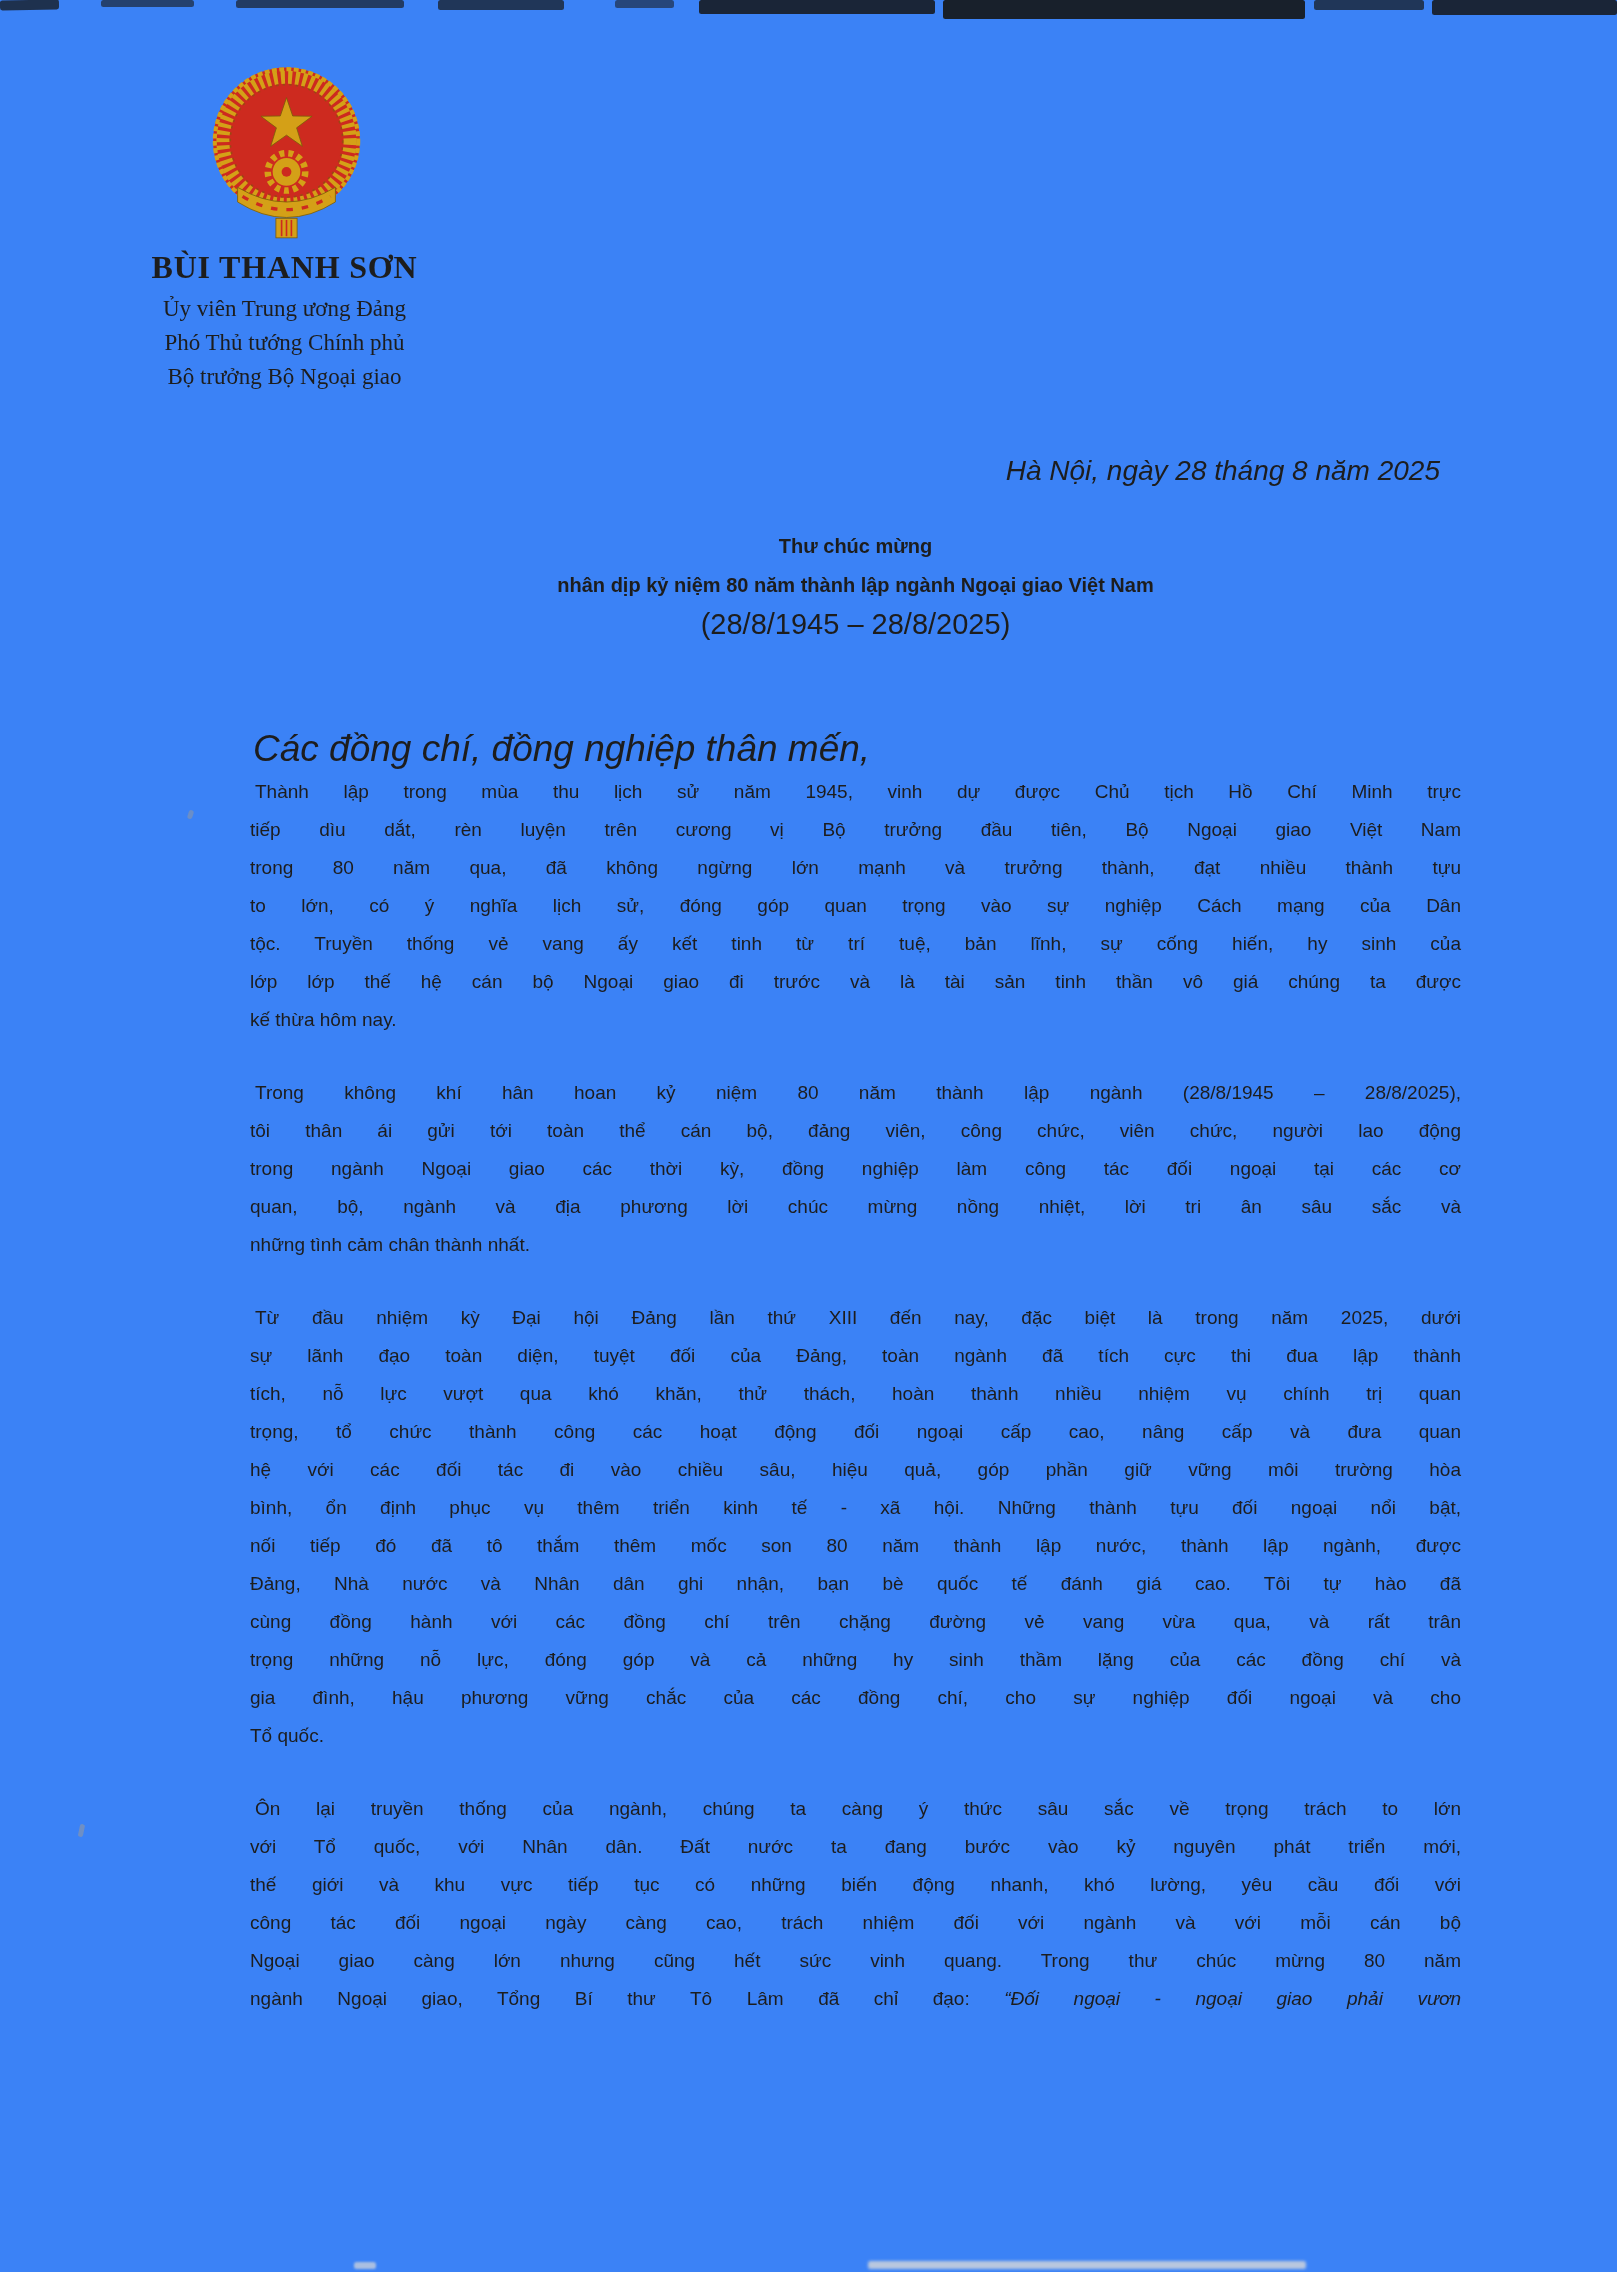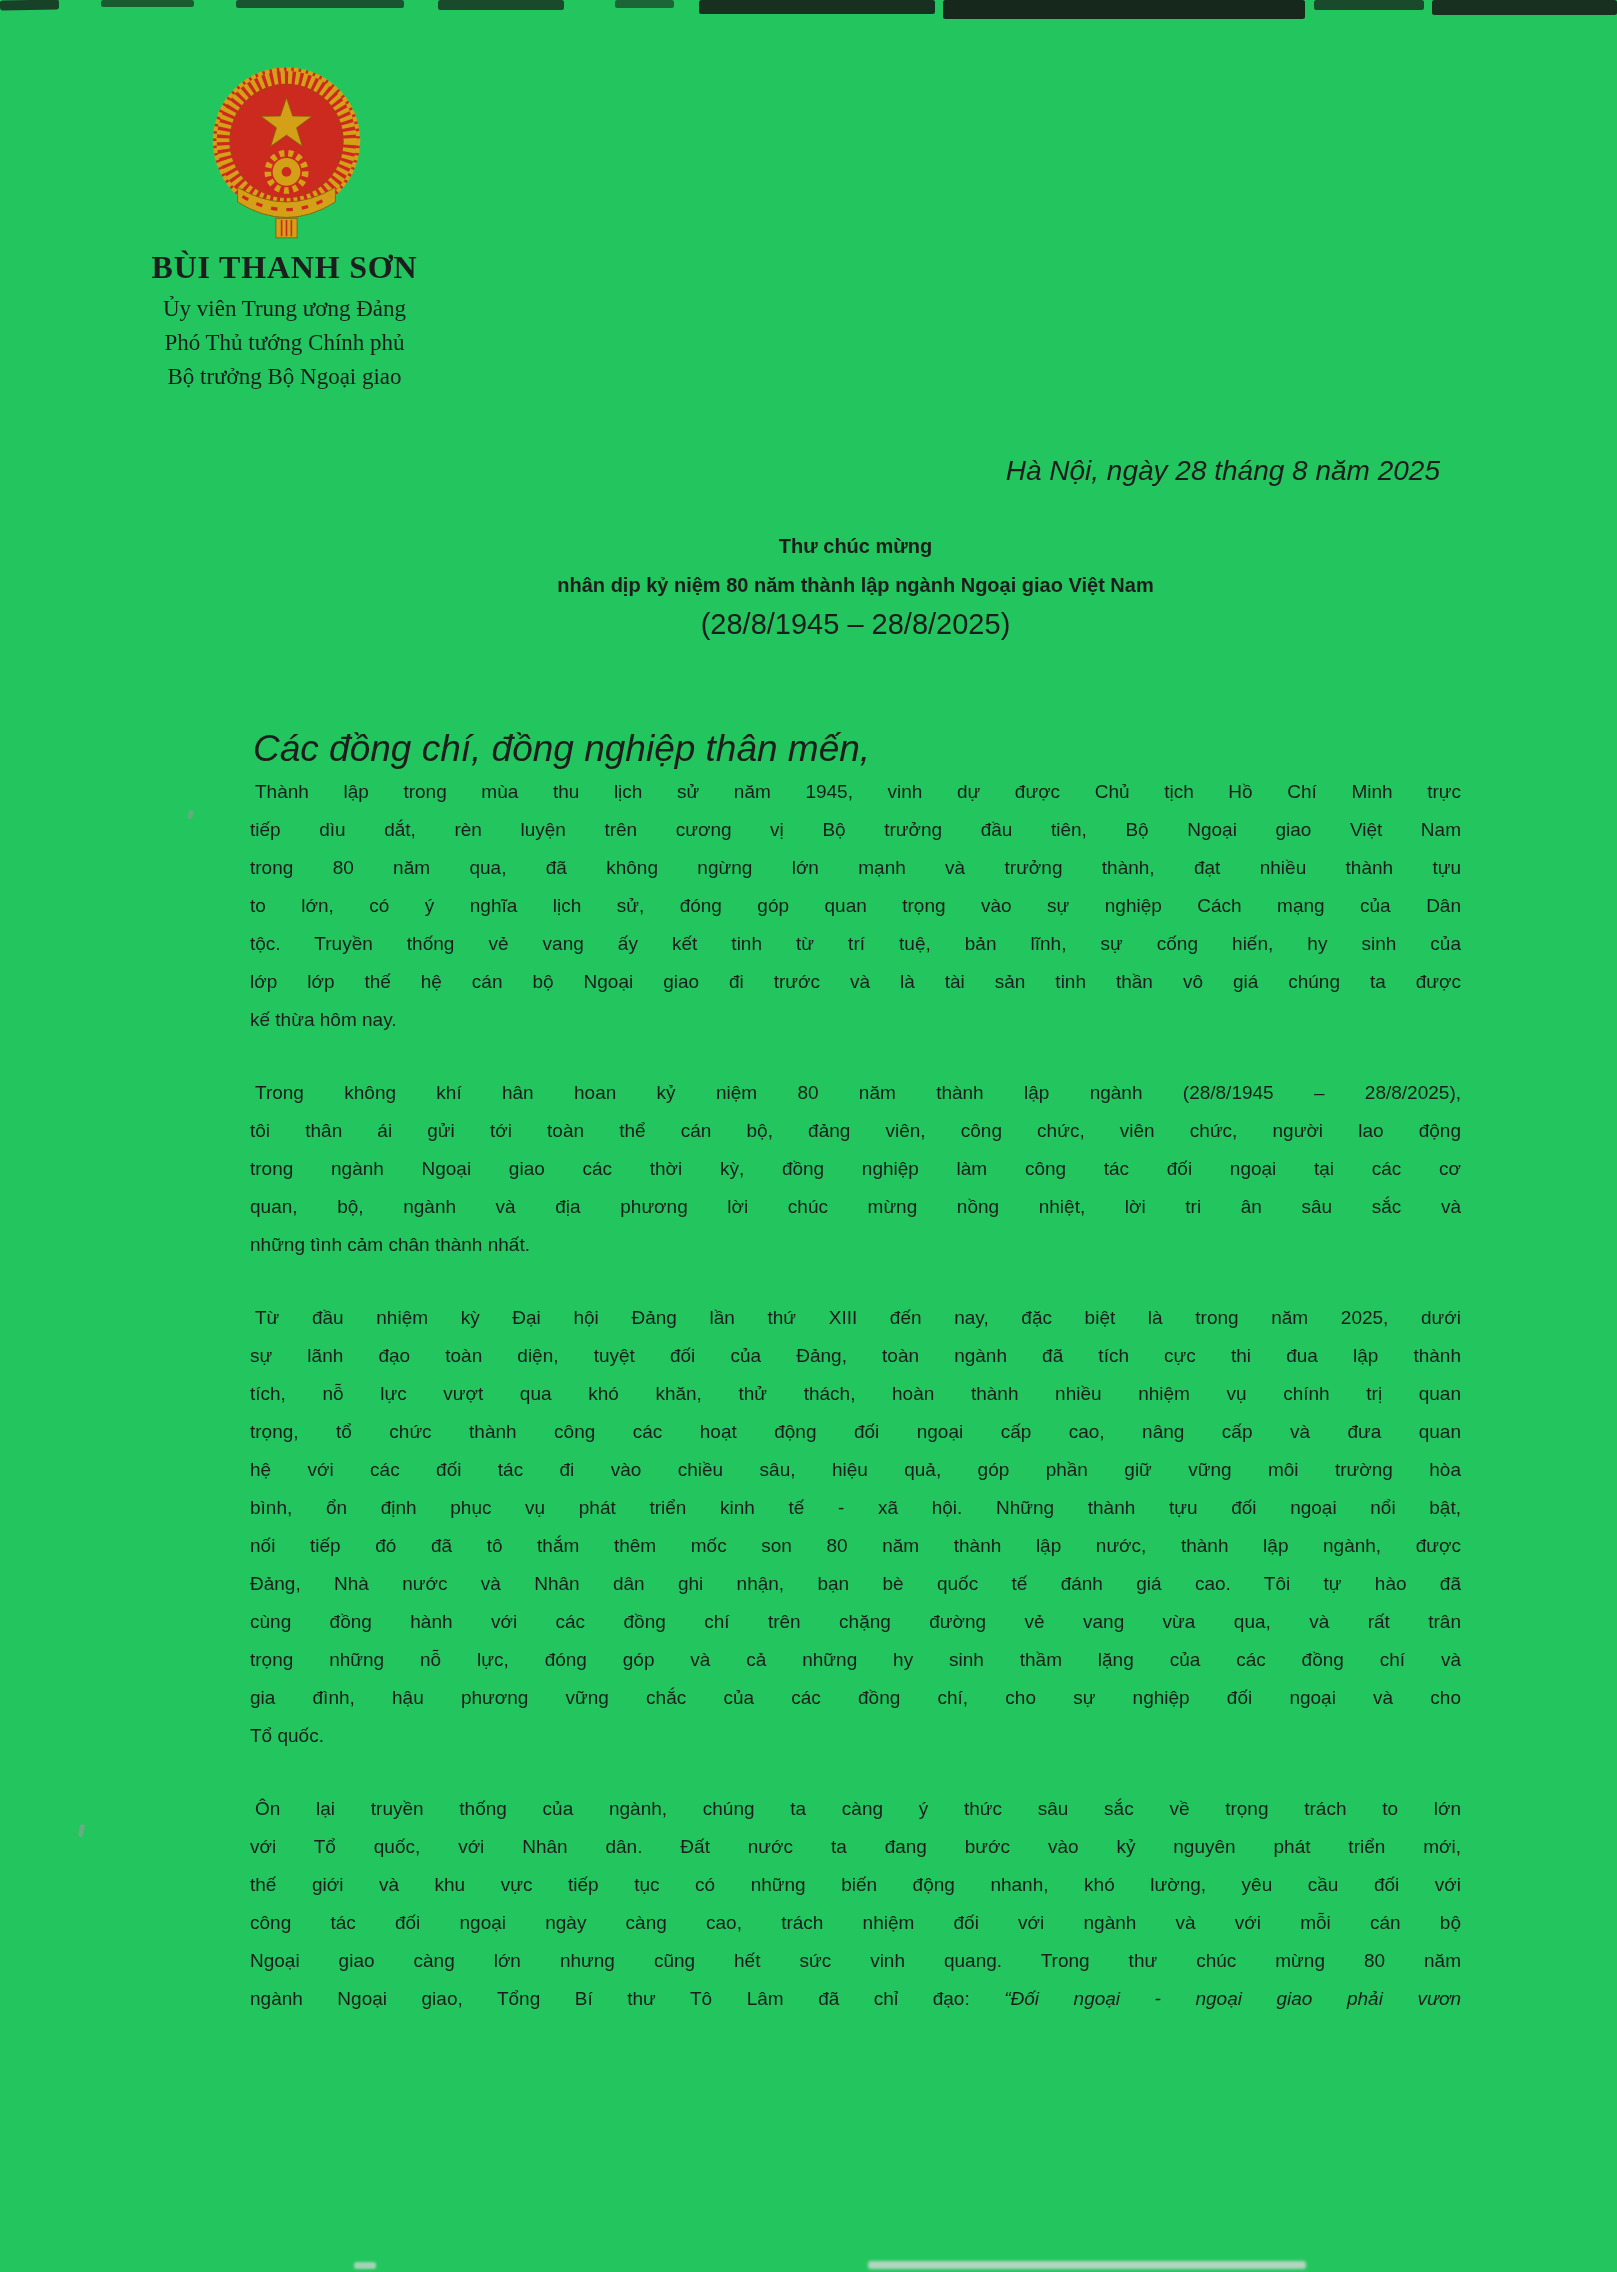--- a/index.html
+++ b/index.html
@@ -5,21 +5,21 @@
   :root{
     --em-red:#cd2a1f;
     --em-gold:#d4a017;
     --em-gold_dark:#7a5c0a;
   }
   html,body{margin:0;padding:0;}
   body{background:#ffffff;}
   .page{
     position:relative;
     width:1617px;height:2273px;
-    background:#22c55e;
+    background:#3b82f6;
     color:#1d1d1d;
     font-family:"Liberation Sans","DejaVu Sans",sans-serif;
     overflow:hidden;
   }
   
   .artifact{position:absolute;background:#151515;border-radius:2.5px;}
   .artifact.light{background:#d9d9d9;}
   .artifact.mid{background:#9a9a9a;}
   
   .emblem{position:absolute;left:205px;top:65px;width:163px;height:177px;}
@@ -143,21 +143,21 @@
           <div class="bline ragged">những tình cảm chân thành nhất.</div>
         </div>
     </div>
     <div class="para">
       <div class="lines">
           <div class="bline">Từ đầu nhiệm kỳ Đại hội Đảng lần thứ XIII đến nay, đặc biệt là trong năm 2025, dưới</div>
           <div class="bline">sự lãnh đạo toàn diện, tuyệt đối của Đảng, toàn ngành đã tích cực thi đua lập thành</div>
           <div class="bline">tích, nỗ lực vượt qua khó khăn, thử thách, hoàn thành nhiều nhiệm vụ chính trị quan</div>
           <div class="bline">trọng, tổ chức thành công các hoạt động đối ngoại cấp cao, nâng cấp và đưa quan</div>
           <div class="bline">hệ với các đối tác đi vào chiều sâu, hiệu quả, góp phần giữ vững môi trường hòa</div>
-          <div class="bline">bình, ổn định phục vụ phát triển kinh tế - xã hội. Những thành tựu đối ngoại nổi bật,</div>
+          <div class="bline">bình, ổn định phục vụ thêm triển kinh tế - xã hội. Những thành tựu đối ngoại nổi bật,</div>
           <div class="bline">nối tiếp đó đã tô thắm thêm mốc son 80 năm thành lập nước, thành lập ngành, được</div>
           <div class="bline">Đảng, Nhà nước và Nhân dân ghi nhận, bạn bè quốc tế đánh giá cao. Tôi tự hào đã</div>
           <div class="bline">cùng đồng hành với các đồng chí trên chặng đường vẻ vang vừa qua, và rất trân</div>
           <div class="bline">trọng những nỗ lực, đóng góp và cả những hy sinh thầm lặng của các đồng chí và</div>
           <div class="bline">gia đình, hậu phương vững chắc của các đồng chí, cho sự nghiệp đối ngoại và cho</div>
           <div class="bline ragged">Tổ quốc.</div>
         </div>
     </div>
     <div class="para">
       <div class="lines">

